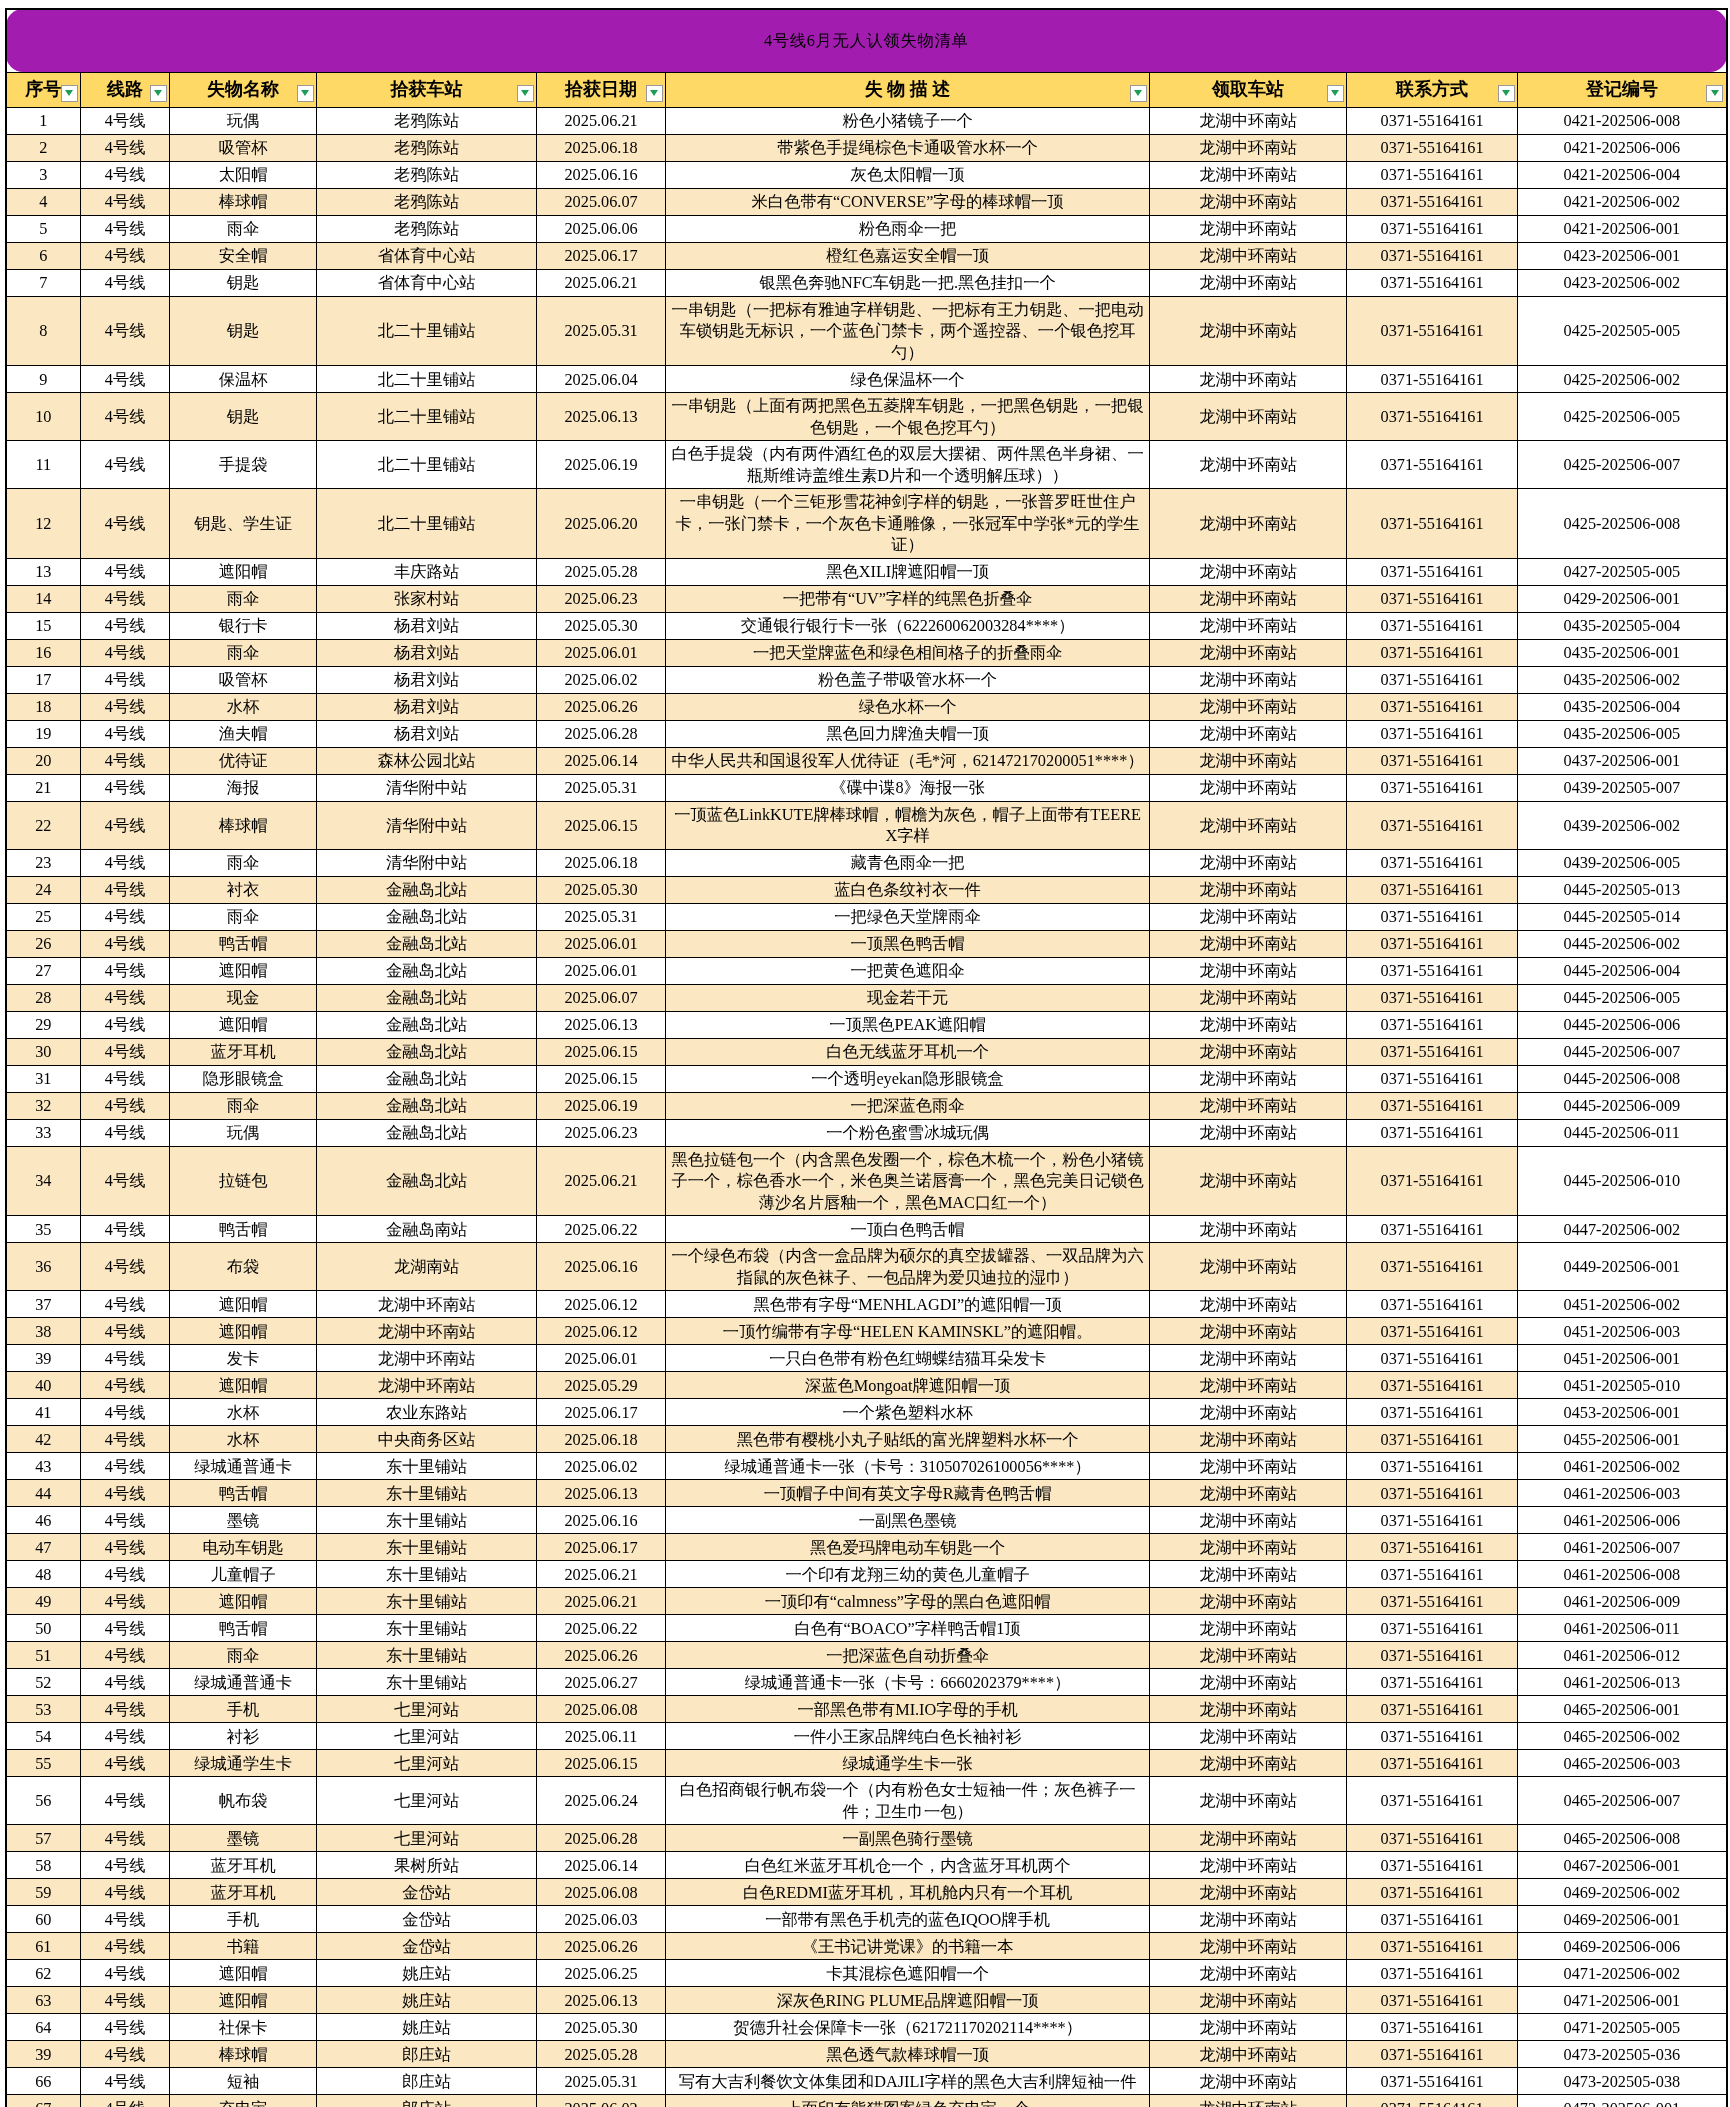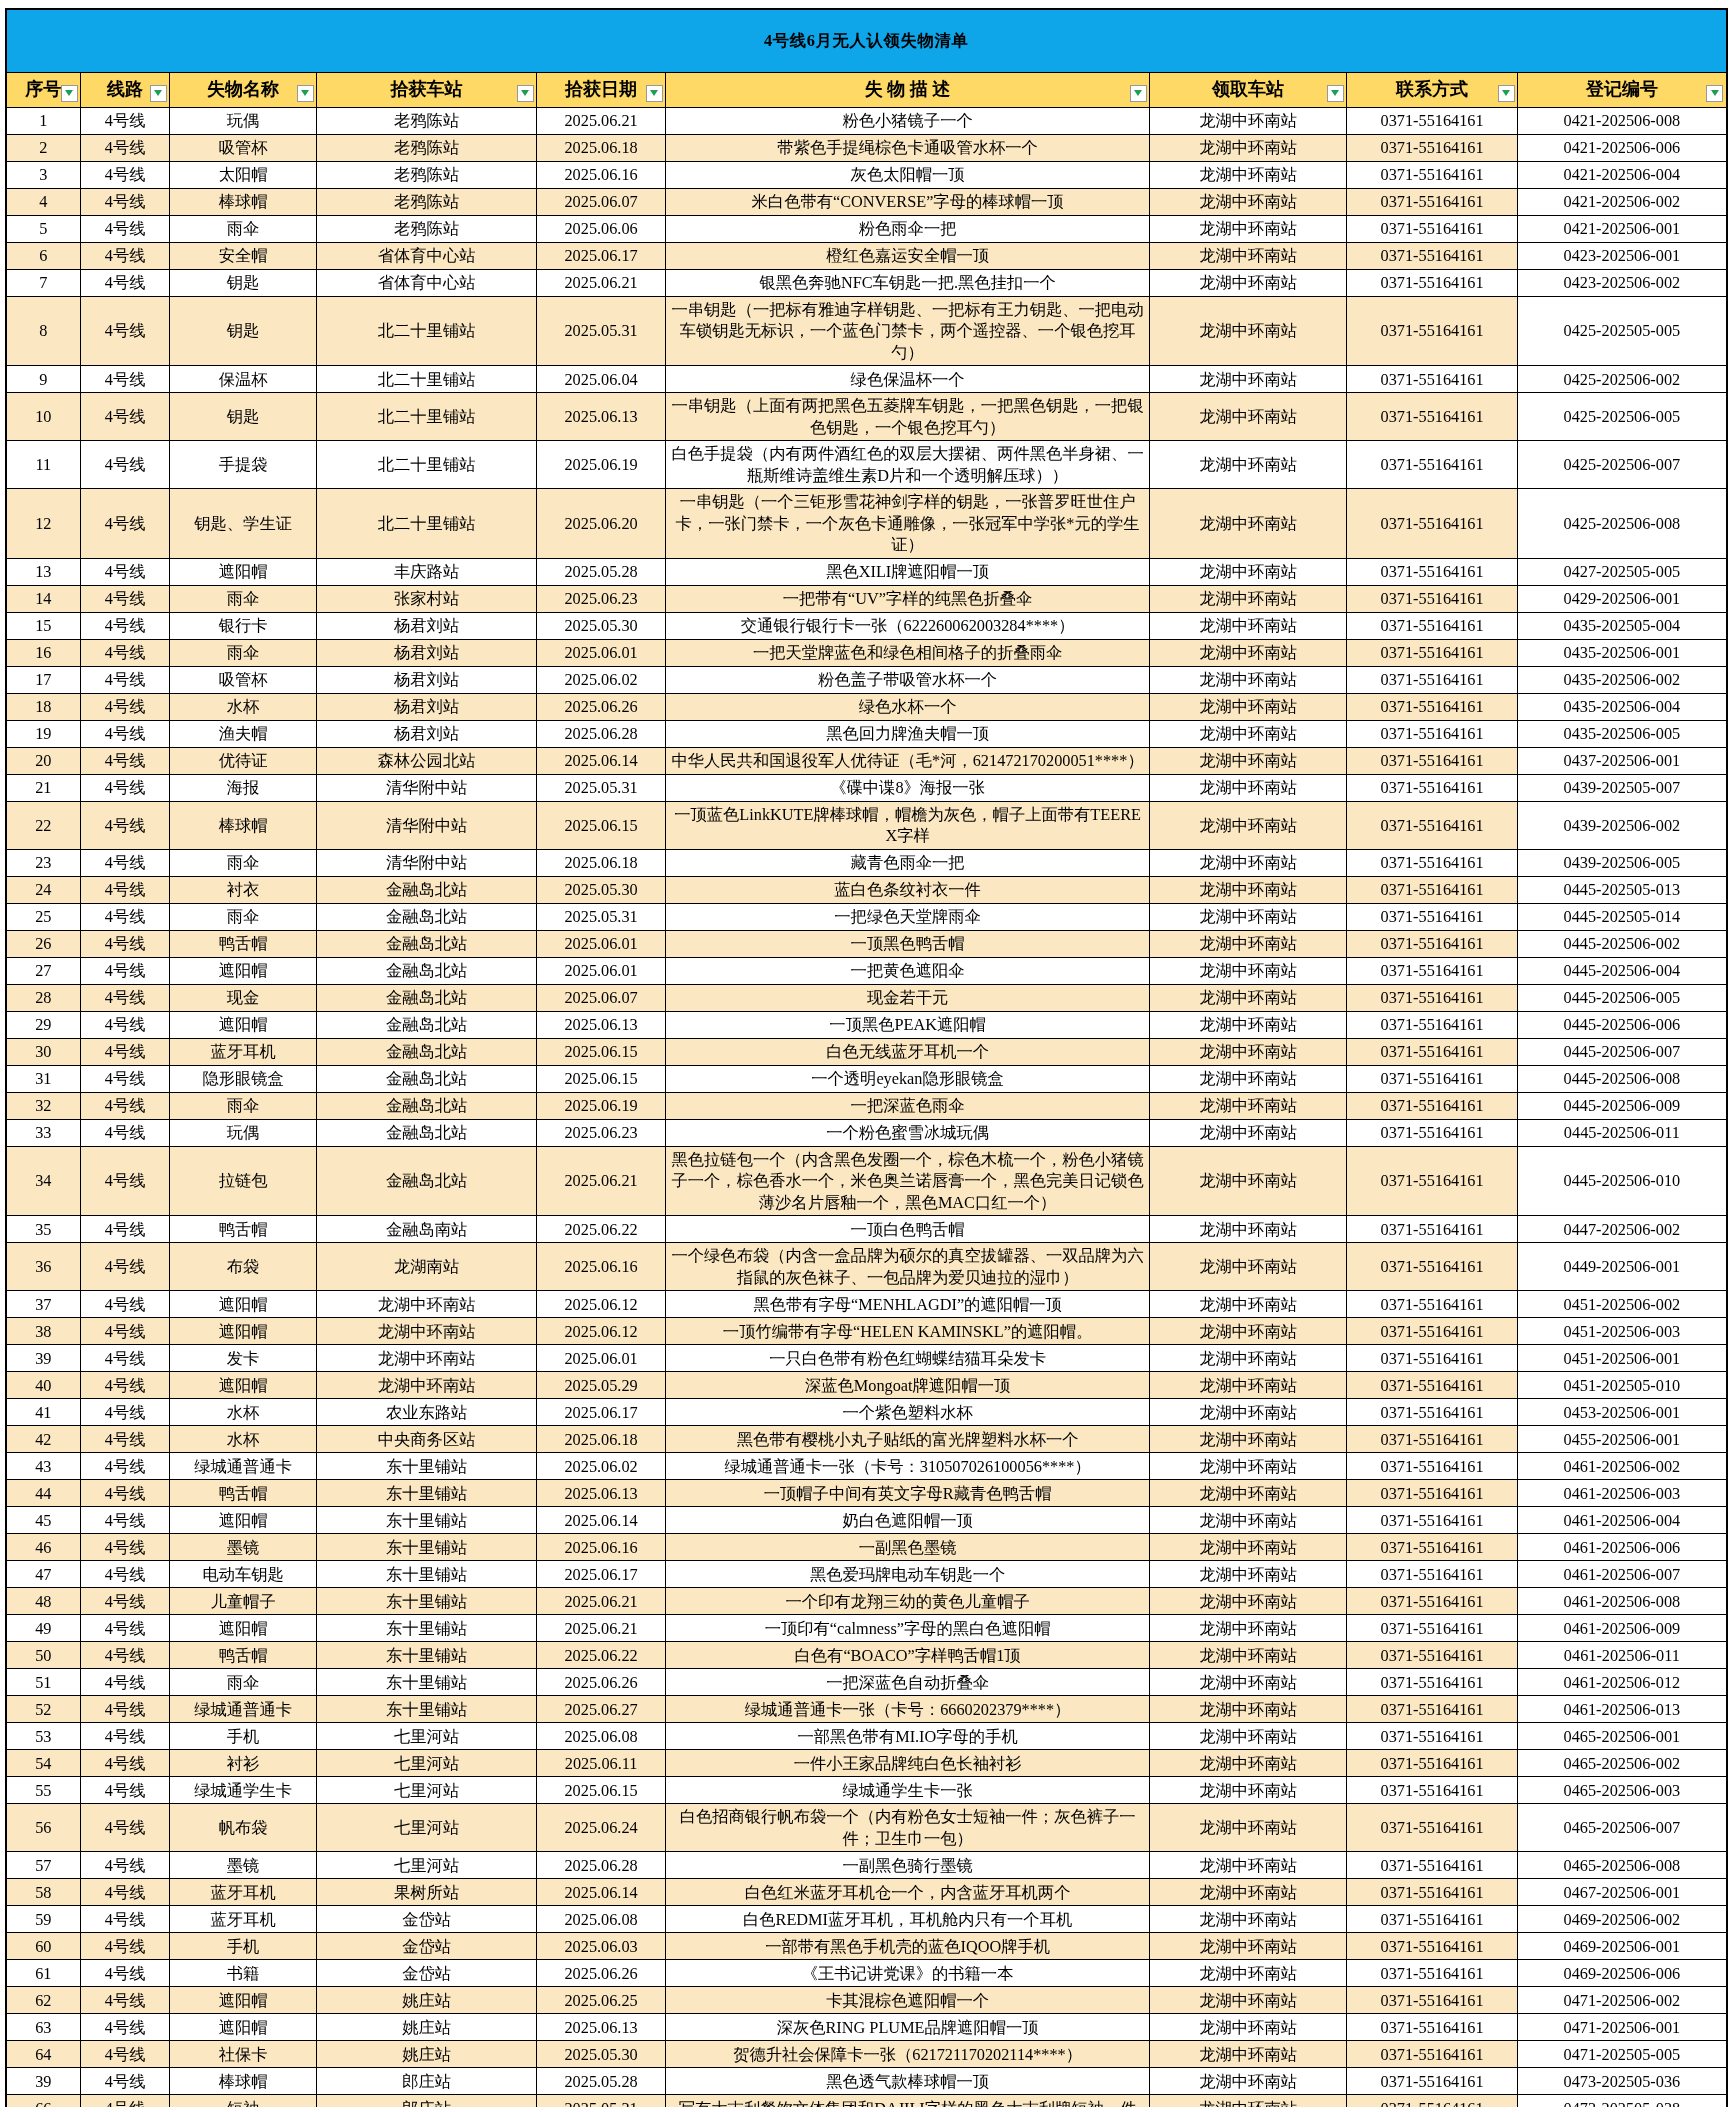--- a/index.html
+++ b/index.html
@@ -27,23 +27,24 @@
     text-align:center;
     vertical-align:middle;
     font-size:16.3px;
     line-height:1.32;
     word-break:break-all;
     overflow:hidden;
   }
   th.title-cell{
     height:58px;
     font-size:30px;
-    font-weight:bold;
-    background:#0ea5e9;
+    font-weight:normal;
+    background:#a21caf;
     letter-spacing:0.7px;
+    border-radius:17px;
   }
   tr.header-row th{
     background:var(--header-bg);
     font-weight:bold;
     font-size:18px;
     height:30px;
     position:relative;
   }
   .filter-btn{
     position:absolute;
@@ -631,31 +632,20 @@
           <td class="col-line">4号线</td>
           <td class="col-name">鸭舌帽</td>
           <td class="col-station">东十里铺站</td>
           <td class="col-date">2025.06.13</td>
           <td class="col-desc">一顶帽子中间有英文字母R藏青色鸭舌帽</td>
           <td class="col-claim">龙湖中环南站</td>
           <td class="col-phone">0371-55164161</td>
           <td class="col-reg">0461-202506-003</td>
         </tr>
         <tr>
-          <td class="col-no">45</td>
-          <td class="col-line">4号线</td>
-          <td class="col-name">遮阳帽</td>
-          <td class="col-station">东十里铺站</td>
-          <td class="col-date">2025.06.14</td>
-          <td class="col-desc">奶白色遮阳帽一顶</td>
-          <td class="col-claim">龙湖中环南站</td>
-          <td class="col-phone">0371-55164161</td>
-          <td class="col-reg">0461-202506-004</td>
-        </tr>
-        <tr>
           <td class="col-no">46</td>
           <td class="col-line">4号线</td>
           <td class="col-name">墨镜</td>
           <td class="col-station">东十里铺站</td>
           <td class="col-date">2025.06.16</td>
           <td class="col-desc">一副黑色墨镜</td>
           <td class="col-claim">龙湖中环南站</td>
           <td class="col-phone">0371-55164161</td>
           <td class="col-reg">0461-202506-006</td>
         </tr>

